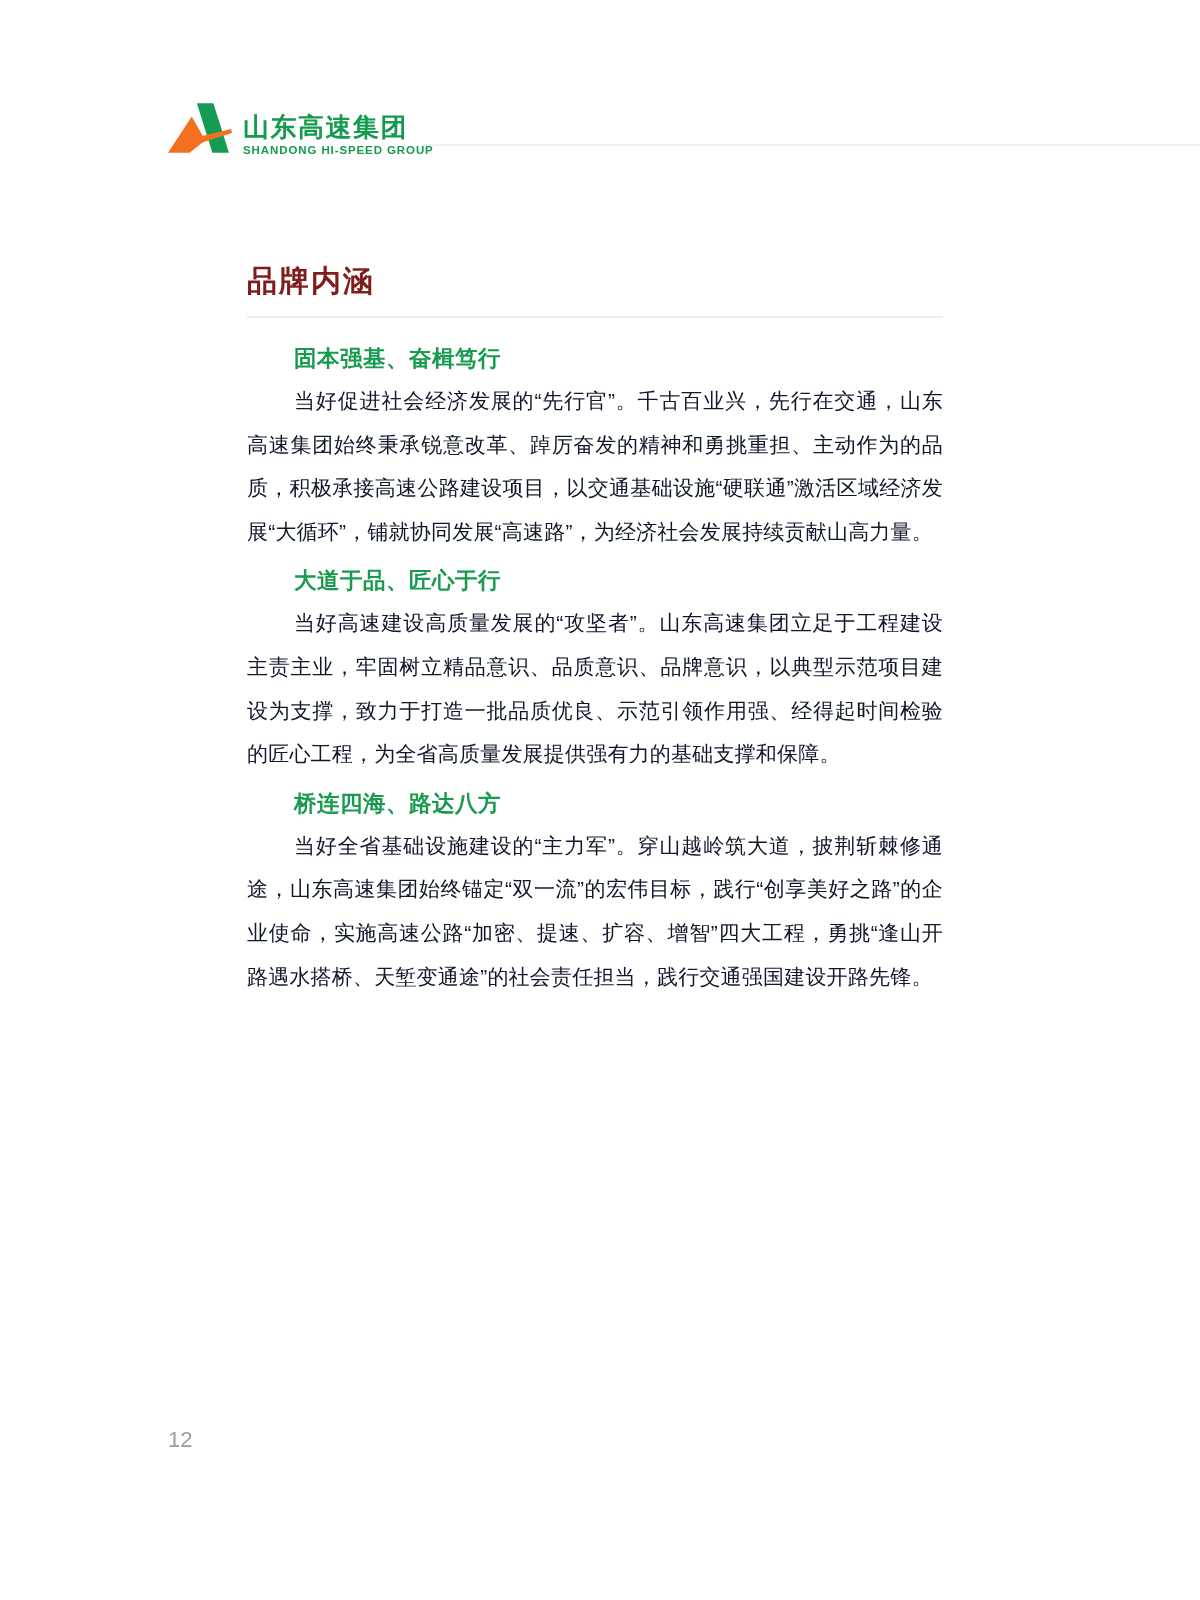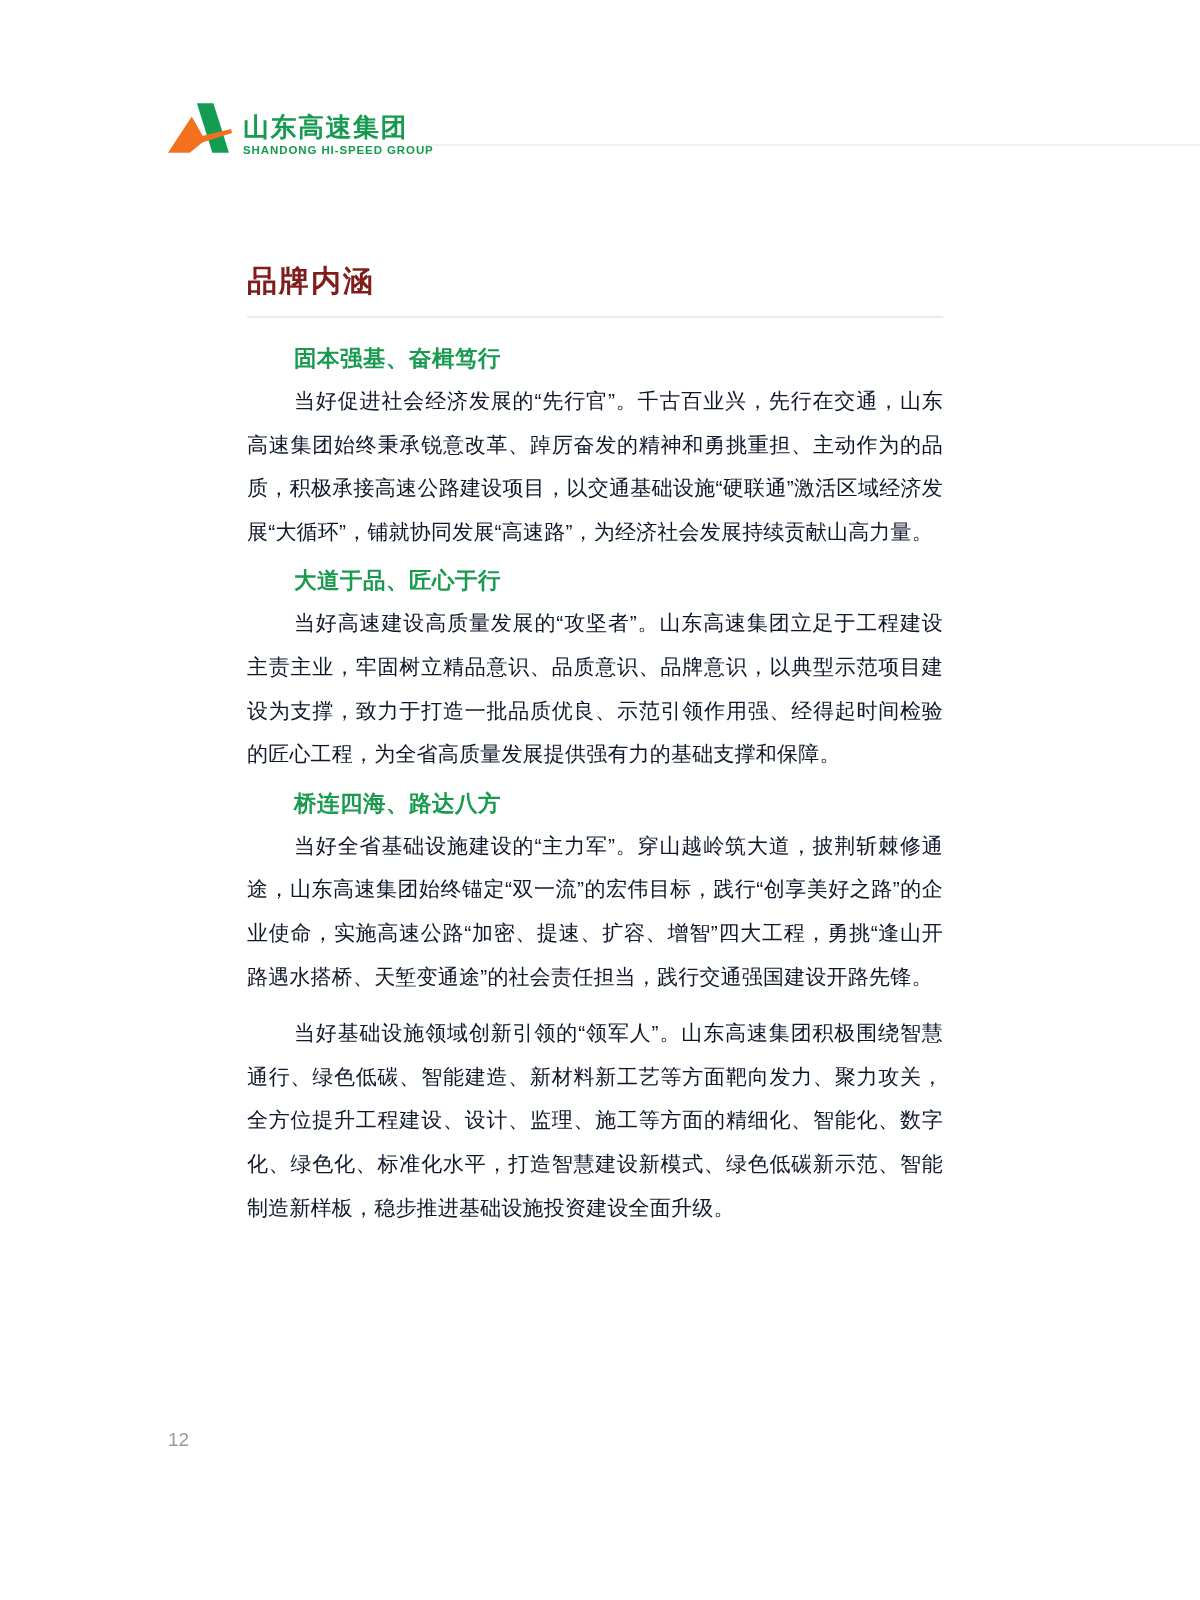--- a/index.html
+++ b/index.html
@@ -88,21 +88,21 @@
     margin: 0;
     letter-spacing: 0.2px;
   }
 
   
   .page-number {
     position: absolute;
     left: 168px;
     top: 1427px;
     color: #9b9b9b;
-    font-size: 19px;
+    font-size: 22px;
     line-height: 26px;
   }
 </style>
 </head>
 <body>
 
 <div class="logo">
   <svg class="logo-icon" viewBox="0 0 62 52" aria-hidden="true">
     <polygon points="28,0 44,0 59,48 43,48" fill="#149c52"></polygon>
     <polygon points="23,13 36,36 21,48 0,48" fill="#f3701f"></polygon>
@@ -130,19 +130,18 @@
       <h2 class="section-heading">大道于品、匠心于行</h2>
       <p class="section-body">当好高速建设高质量发展的“攻坚者”。山东高速集团立足于工程建设主责主业，牢固树立精品意识、品质意识、品牌意识，以典型示范项目建设为支撑，致力于打造一批品质优良、示范引领作用强、经得起时间检验的匠心工程，为全省高质量发展提供强有力的基础支撑和保障。</p>
     </div>
 
     <div class="section">
       <h2 class="section-heading">桥连四海、路达八方</h2>
       <p class="section-body">当好全省基础设施建设的“主力军”。穿山越岭筑大道，披荆斩棘修通途，山东高速集团始终锚定“双一流”的宏伟目标，践行“创享美好之路”的企业使命，实施高速公路“加密、提速、扩容、增智”四大工程，勇挑“逢山开路遇水搭桥、天堑变通途”的社会责任担当，践行交通强国建设开路先锋。</p>
     </div>
 
     <div class="section">
-      <p class="section-body">当好基础设施领域创新引领的“领军人”。山东高速集团积极围绕智慧通行、绿色低碳、智能建造、新材料新工艺等方面靶向发力、聚力攻关，全方位提升工程建设、设计、监理、施工等方面的精细化、智能化、数字化、绿色化、标准化水平，打造智慧建设新模式、绿色低碳新示范、智能制造新样板，稳步推进基础设施投资建设全面升级。</p>
     </div>
 
   </div>
 </div>
 
 <div class="page-number">12</div>
 
 </body></html>

